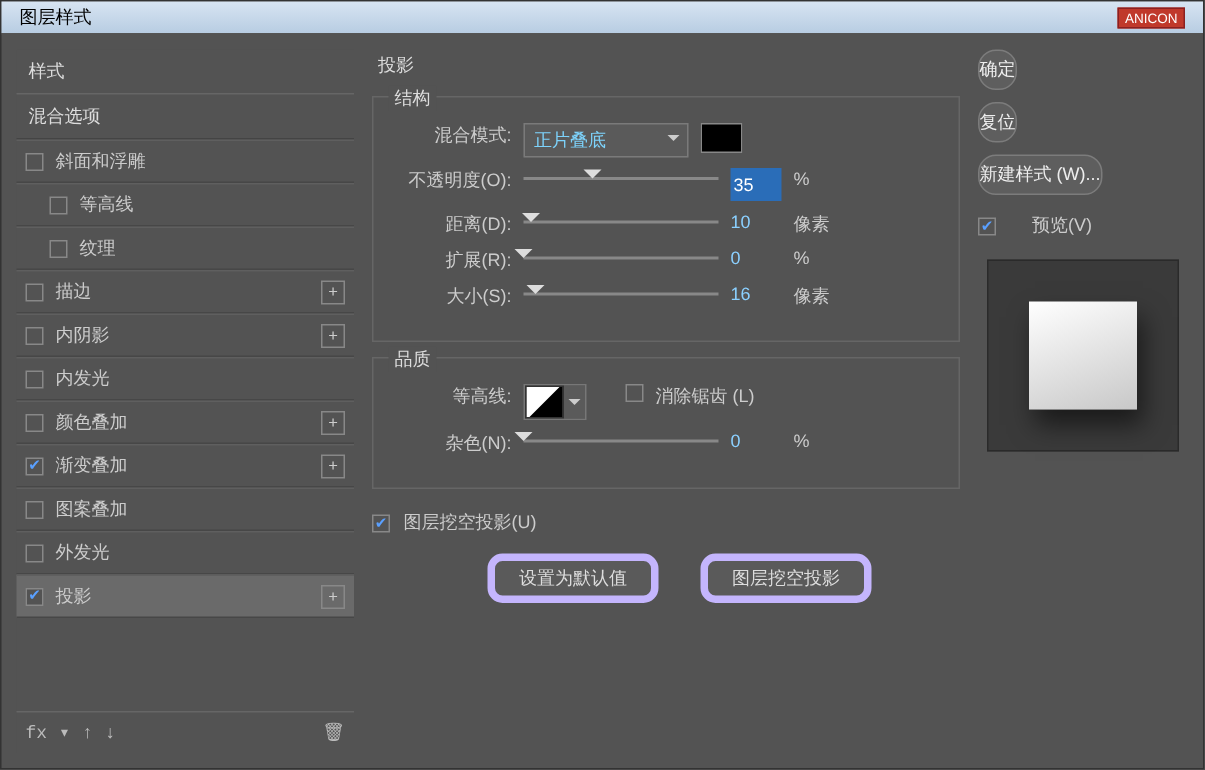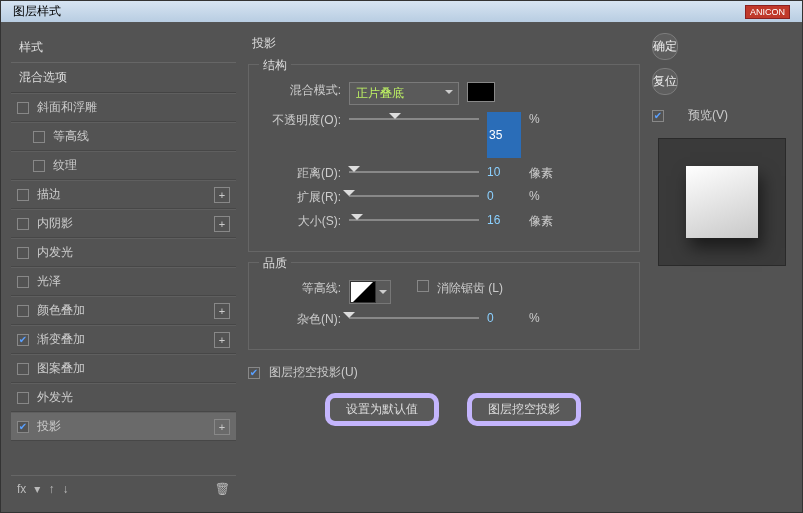--- a/index.html
+++ b/index.html
@@ -14,32 +14,32 @@
 .sidebar-sub { padding: 6px 8px; color: #ddd; border-top: 1px solid #666; border-bottom: 1px solid #444; }
 .style-list { flex: 1; }
 .style-item { display: flex; align-items: center; padding: 5px 6px; border-top: 1px solid #5f5f5f; border-bottom: 1px solid #474747; }
 .style-item.indent { padding-left: 22px; }
 .style-item.selected { background: #6a6a6a; }
 .style-item .chk { width: 12px; height: 12px; border: 1px solid #888; margin-right: 8px; background: #535353; display: inline-flex; align-items: center; justify-content: center; }
 .style-item .chk.checked::after { content: "✔"; color: #5aa0ff; font-size: 10px; line-height: 10px; }
 .style-item .plus { margin-left: auto; width: 16px; height: 16px; border: 1px solid #888; display: flex; align-items: center; justify-content: center; font-size: 11px; color: #ccc; }
 .sidebar-footer { display: flex; align-items: center; gap: 8px; padding: 6px; border-top: 1px solid #666; }
 .sidebar-footer .spacer { flex: 1; }
-.sf-icon { color: #bbb; font-size: 12px; }
+.sf-icon { color: #bbb; font-size: 12px; font-family: Liberation Mono, monospace; }
 
 .main { flex: 1; display: flex; flex-direction: column; gap: 6px; }
 .panel-title { color: #ddd; padding: 2px 4px; }
 .fieldset { border: 1px solid #666; padding: 10px 12px 14px 12px; margin-top: 4px; position: relative; }
 .fieldset > .legend { position: absolute; top: -8px; left: 10px; background: #535353; padding: 0 4px; color: #ddd; }
 .row { display: flex; align-items: flex-start; gap: 8px; margin: 7px 0; }
 .row .label { width: 80px; text-align: right; color: #ccc; }
 .row .val { width: 34px; color: #8bd0ff; text-align: left; }
-.row .val.sel { background: #2a6db8; color: #fff; padding: 16px 2px; }
+.row .val.sel { background: #2a6db8; color: #fff; padding: 4px 2px; }
 .row .unit { width: 30px; color: #ccc; }
-.select { background: #5a5a5a; border: 1px solid #7a7a7a; padding: 2px 18px 2px 6px; color: #bef264; position: relative; width: 110px; }
+.select { background: #5a5a5a; border: 1px solid #7a7a7a; padding: 2px 18px 2px 6px; color: #7dd3fc; position: relative; width: 110px; }
 .select::after { content: ""; position: absolute; right: 5px; top: 7px; border: 4px solid transparent; border-top-color: #ccc; }
 .swatch { width: 28px; height: 20px; background: #000; border: 1px solid #888; }
 .slider { position: relative; width: 130px; height: 14px; }
 .slider .track { position: absolute; top: 6px; left: 0; right: 0; height: 2px; background: #888; }
 .slider .thumb { position: absolute; top: 1px; width: 0; height: 0; border: 6px solid transparent; border-top-color: #ddd; transform: translateX(-6px); }
 .angle-dial { width: 28px; height: 28px; border: 1px solid #888; border-radius: 50%; position: relative; }
 .angle-dial::after { content: ""; position: absolute; width: 1px; height: 12px; background: #ccc; left: 13px; top: 2px; }
 .small-chk { width: 12px; height: 12px; border: 1px solid #888; display: inline-flex; align-items: center; justify-content: center; }
 .small-chk.checked::after { content: "✔"; color: #5aa0ff; font-size: 10px; }
 .contour-swatch { width: 26px; height: 22px; background: linear-gradient(135deg, #fff 49%, #000 51%); border: 1px solid #333; }
@@ -90,24 +90,20 @@
             <span class="chk"></span>
             <span>内阴影</span>
             <span class="plus">+</span>
           </div>
           <div class="style-item">
             <span class="chk"></span>
             <span>内发光</span>
           </div>
           <div class="style-item">
             <span class="chk"></span>
-            <span>光泽</span>
-          </div>
-          <div class="style-item">
-            <span class="chk"></span>
             <span>颜色叠加</span>
             <span class="plus">+</span>
           </div>
           <div class="style-item">
             <span class="chk checked"></span>
             <span>渐变叠加</span>
             <span class="plus">+</span>
           </div>
           <div class="style-item">
             <span class="chk"></span>
@@ -210,20 +206,21 @@
       </div>
       <div class="btnrow">
         <div class="pill-btn">设置为默认值</div>
         <div class="pill-btn">图层挖空投影</div>
       </div>
     </div>
 
     <div class="rightcol">
       <div class="rbtn">确定</div>
       <div class="rbtn">复位</div>
+      <div class="rbtn">新建样式 (W)...</div>
       <div class="preview-chk">
         <div class="small-chk checked"></div>
         <div>预览(V)</div>
       </div>
       <div class="preview-box">
         <div class="preview-inner"></div>
       </div>
     </div>
   </div>
 </div>

